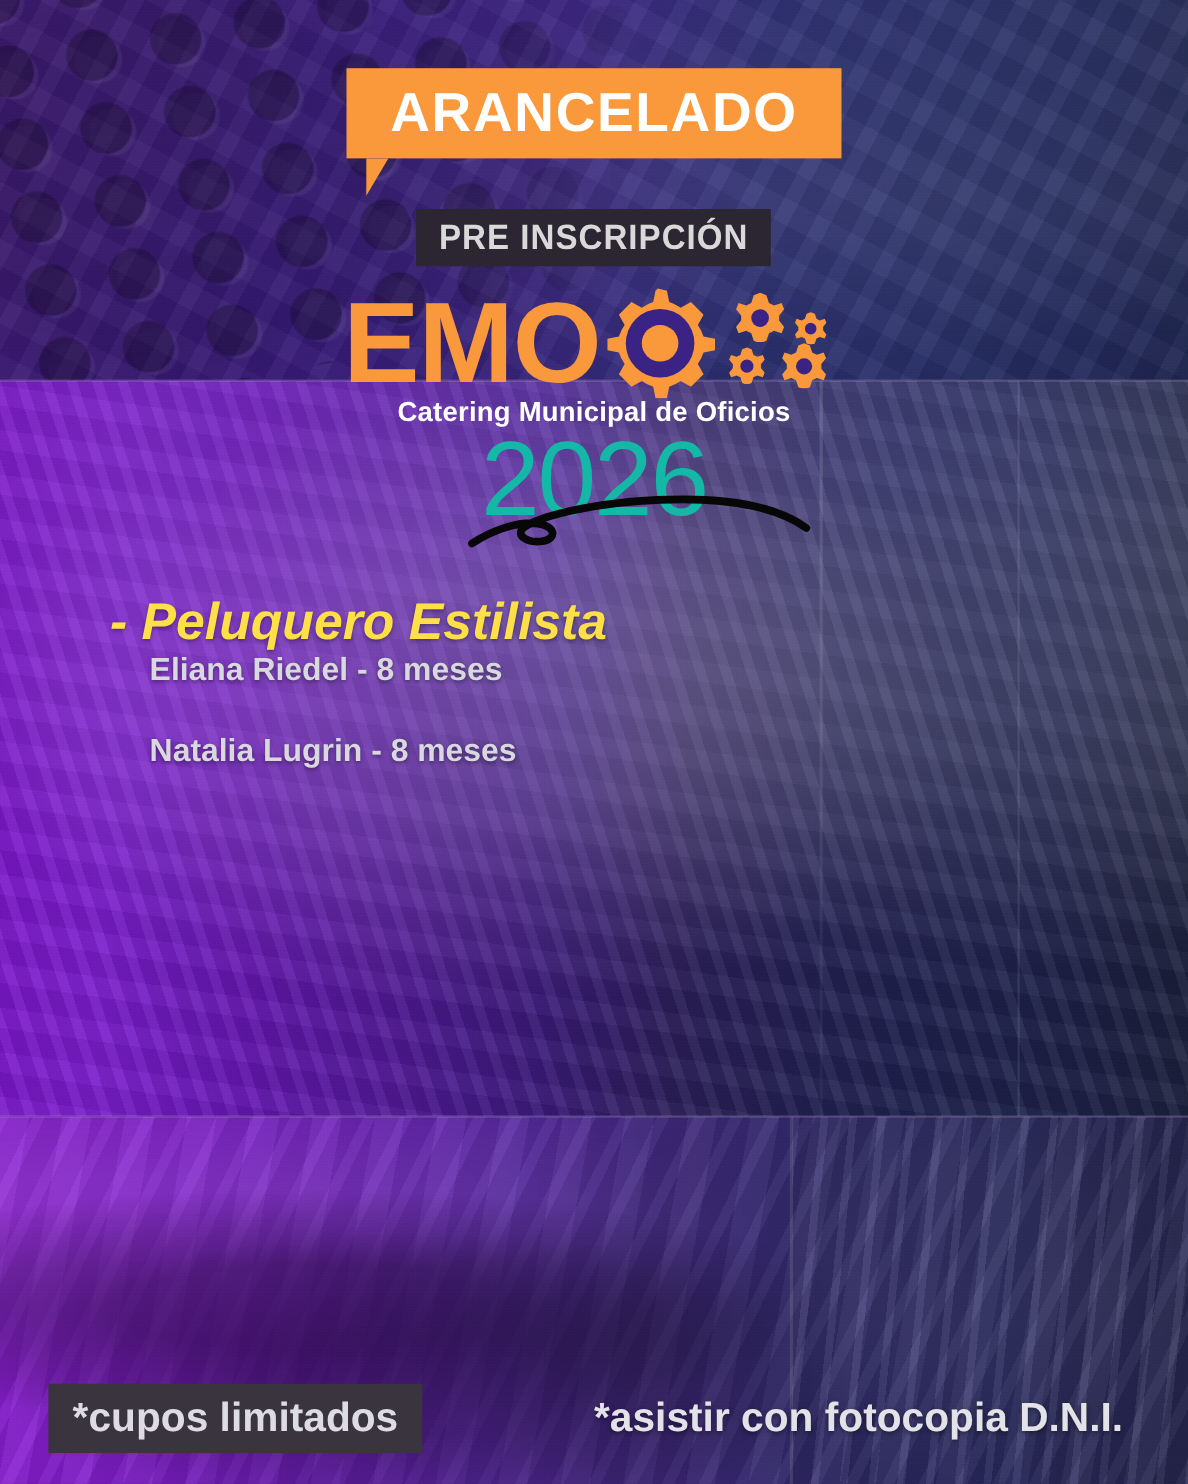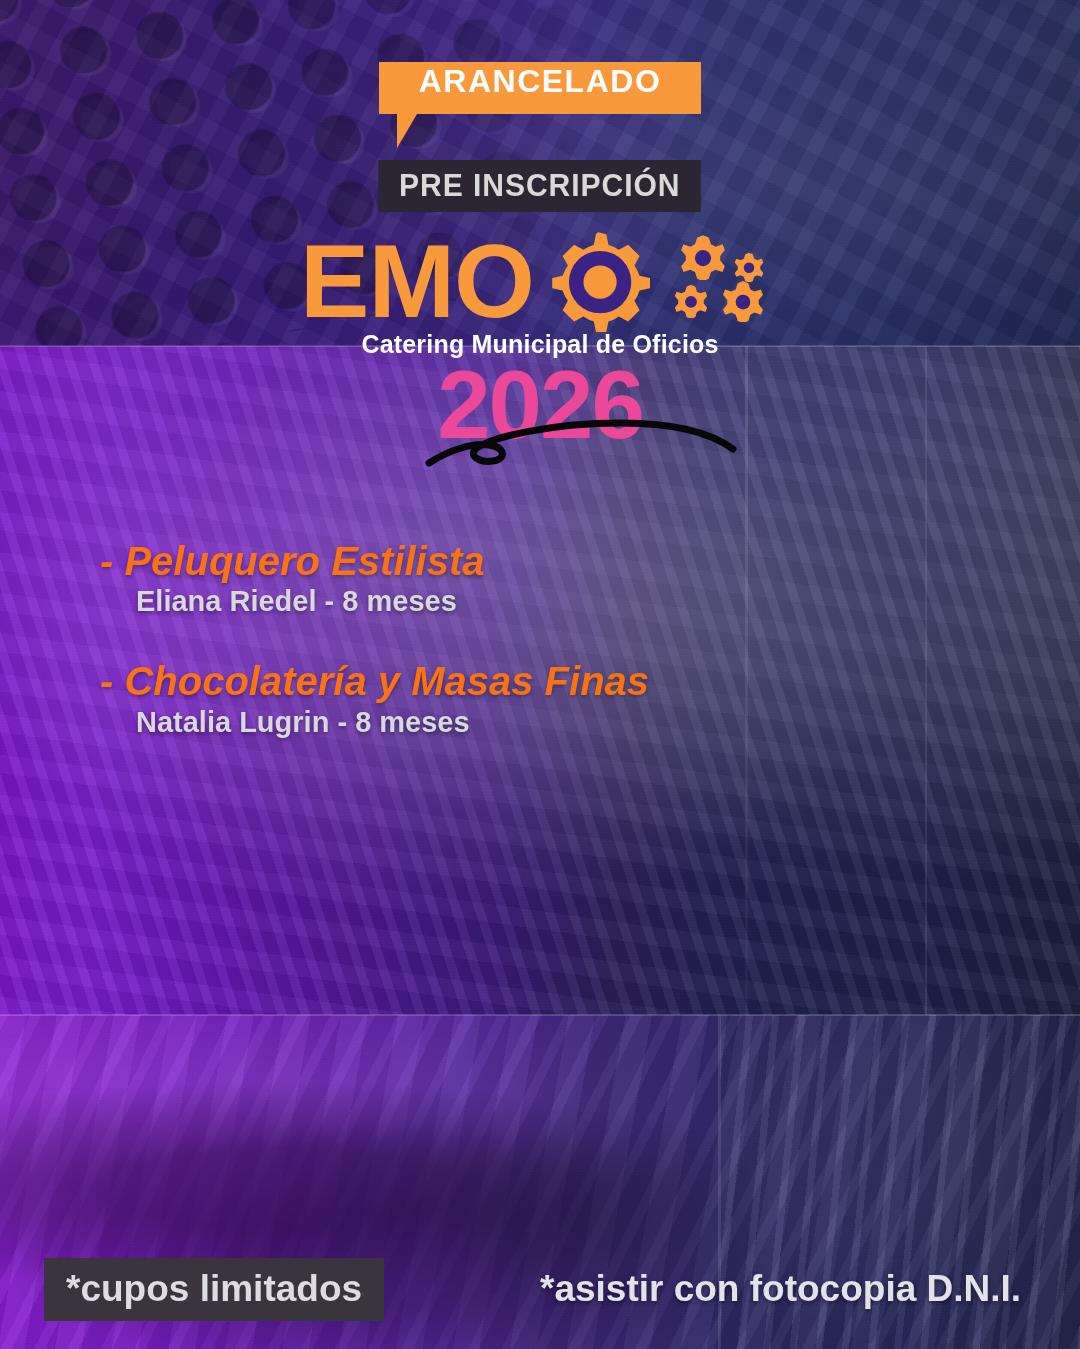--- a/index.html
+++ b/index.html
@@ -110,25 +110,25 @@
       repeating-linear-gradient(90deg, rgba(0,0,0,.05) 0 1px, transparent 1px 3px);
   }
 
   
   .header{position:absolute;left:0;top:0;width:1080px;z-index:5;text-align:center;}
 
   .arancelado-wrap{position:relative;display:inline-block;margin-top:62px;}
   .arancelado{
     background:#F9993C;
     color:#ffffff;
-    font-size:32px;
+    font-size:50px;
     font-weight:bold;
     letter-spacing:1.5px;
     line-height:1;
-    padding:3px 40px 17px;
+    padding:15px 40px 17px;
     white-space:nowrap;
   }
   .arancelado-tail{
     position:absolute;left:18px;top:100%;
     width:0;height:0;
     border-left:20px solid #F9993C;
     border-right:20px solid transparent;
     border-bottom:34px solid transparent;
   }
 
@@ -142,21 +142,21 @@
     letter-spacing:1px;
     line-height:1;
     padding:9px 22px 11px;
     transform:scaleX(.94);
     white-space:nowrap;
   }
 
   
   .emo-row{
     display:flex;align-items:center;justify-content:center;
-    gap:16px;margin-top:16px;
+    gap:4px;margin-top:16px;
   }
   .emo-letters{
     color:#F9993C;
     font-size:104px;
     font-weight:bold;
     line-height:.86;
     letter-spacing:-1px;
   }
   .gear-big{margin-left:-4px;}
   .gear-cluster{
@@ -171,35 +171,35 @@
   .emo-sub{
     color:#ffffff;
     font-size:25px;
     font-weight:bold;
     letter-spacing:.2px;
     margin-top:-6px;
   }
 
   .year-wrap{position:relative;display:inline-block;margin-top:-2px;}
   .year{
-    color:#ec4899;
+    color:#14b8a6;
     font-size:96px;
-    font-weight:bold;
+    font-weight:normal;
     line-height:1;
     letter-spacing:-2px;
   }
   .year-swoosh{position:absolute;left:-26px;top:52px;}
 
   
   .courses{position:absolute;left:100px;top:540px;z-index:5;}
   .course{margin-bottom:42px;}
   .course:last-child{margin-bottom:0;}
   .course-title{
-    color:#f97316;
-    font-size:40px;
+    color:#fde047;
+    font-size:47px;
     font-weight:bold;
     font-style:italic;
     line-height:1.06;
     white-space:nowrap;
     text-shadow:0 2px 4px rgba(0,0,0,.35);
   }
   .course-sub{
     color:#d8d8de;
     font-size:29px;
     font-weight:bold;
@@ -323,21 +323,20 @@
       </svg>
     </div>
   </div>
 
   <div class="courses">
     <div class="course">
       <div class="course-title">- Peluquero Estilista</div>
       <div class="course-sub">Eliana Riedel - 8 meses</div>
     </div>
     <div class="course">
-      <div class="course-title">- Chocolatería y Masas Finas</div>
       <div class="course-sub">Natalia Lugrin - 8 meses</div>
     </div>
   </div>
 
   <div class="footer">
     <div class="note-boxed">*cupos limitados</div>
     <div class="note-plain">*asistir con fotocopia D.N.I.</div>
   </div>
 
 </div>

